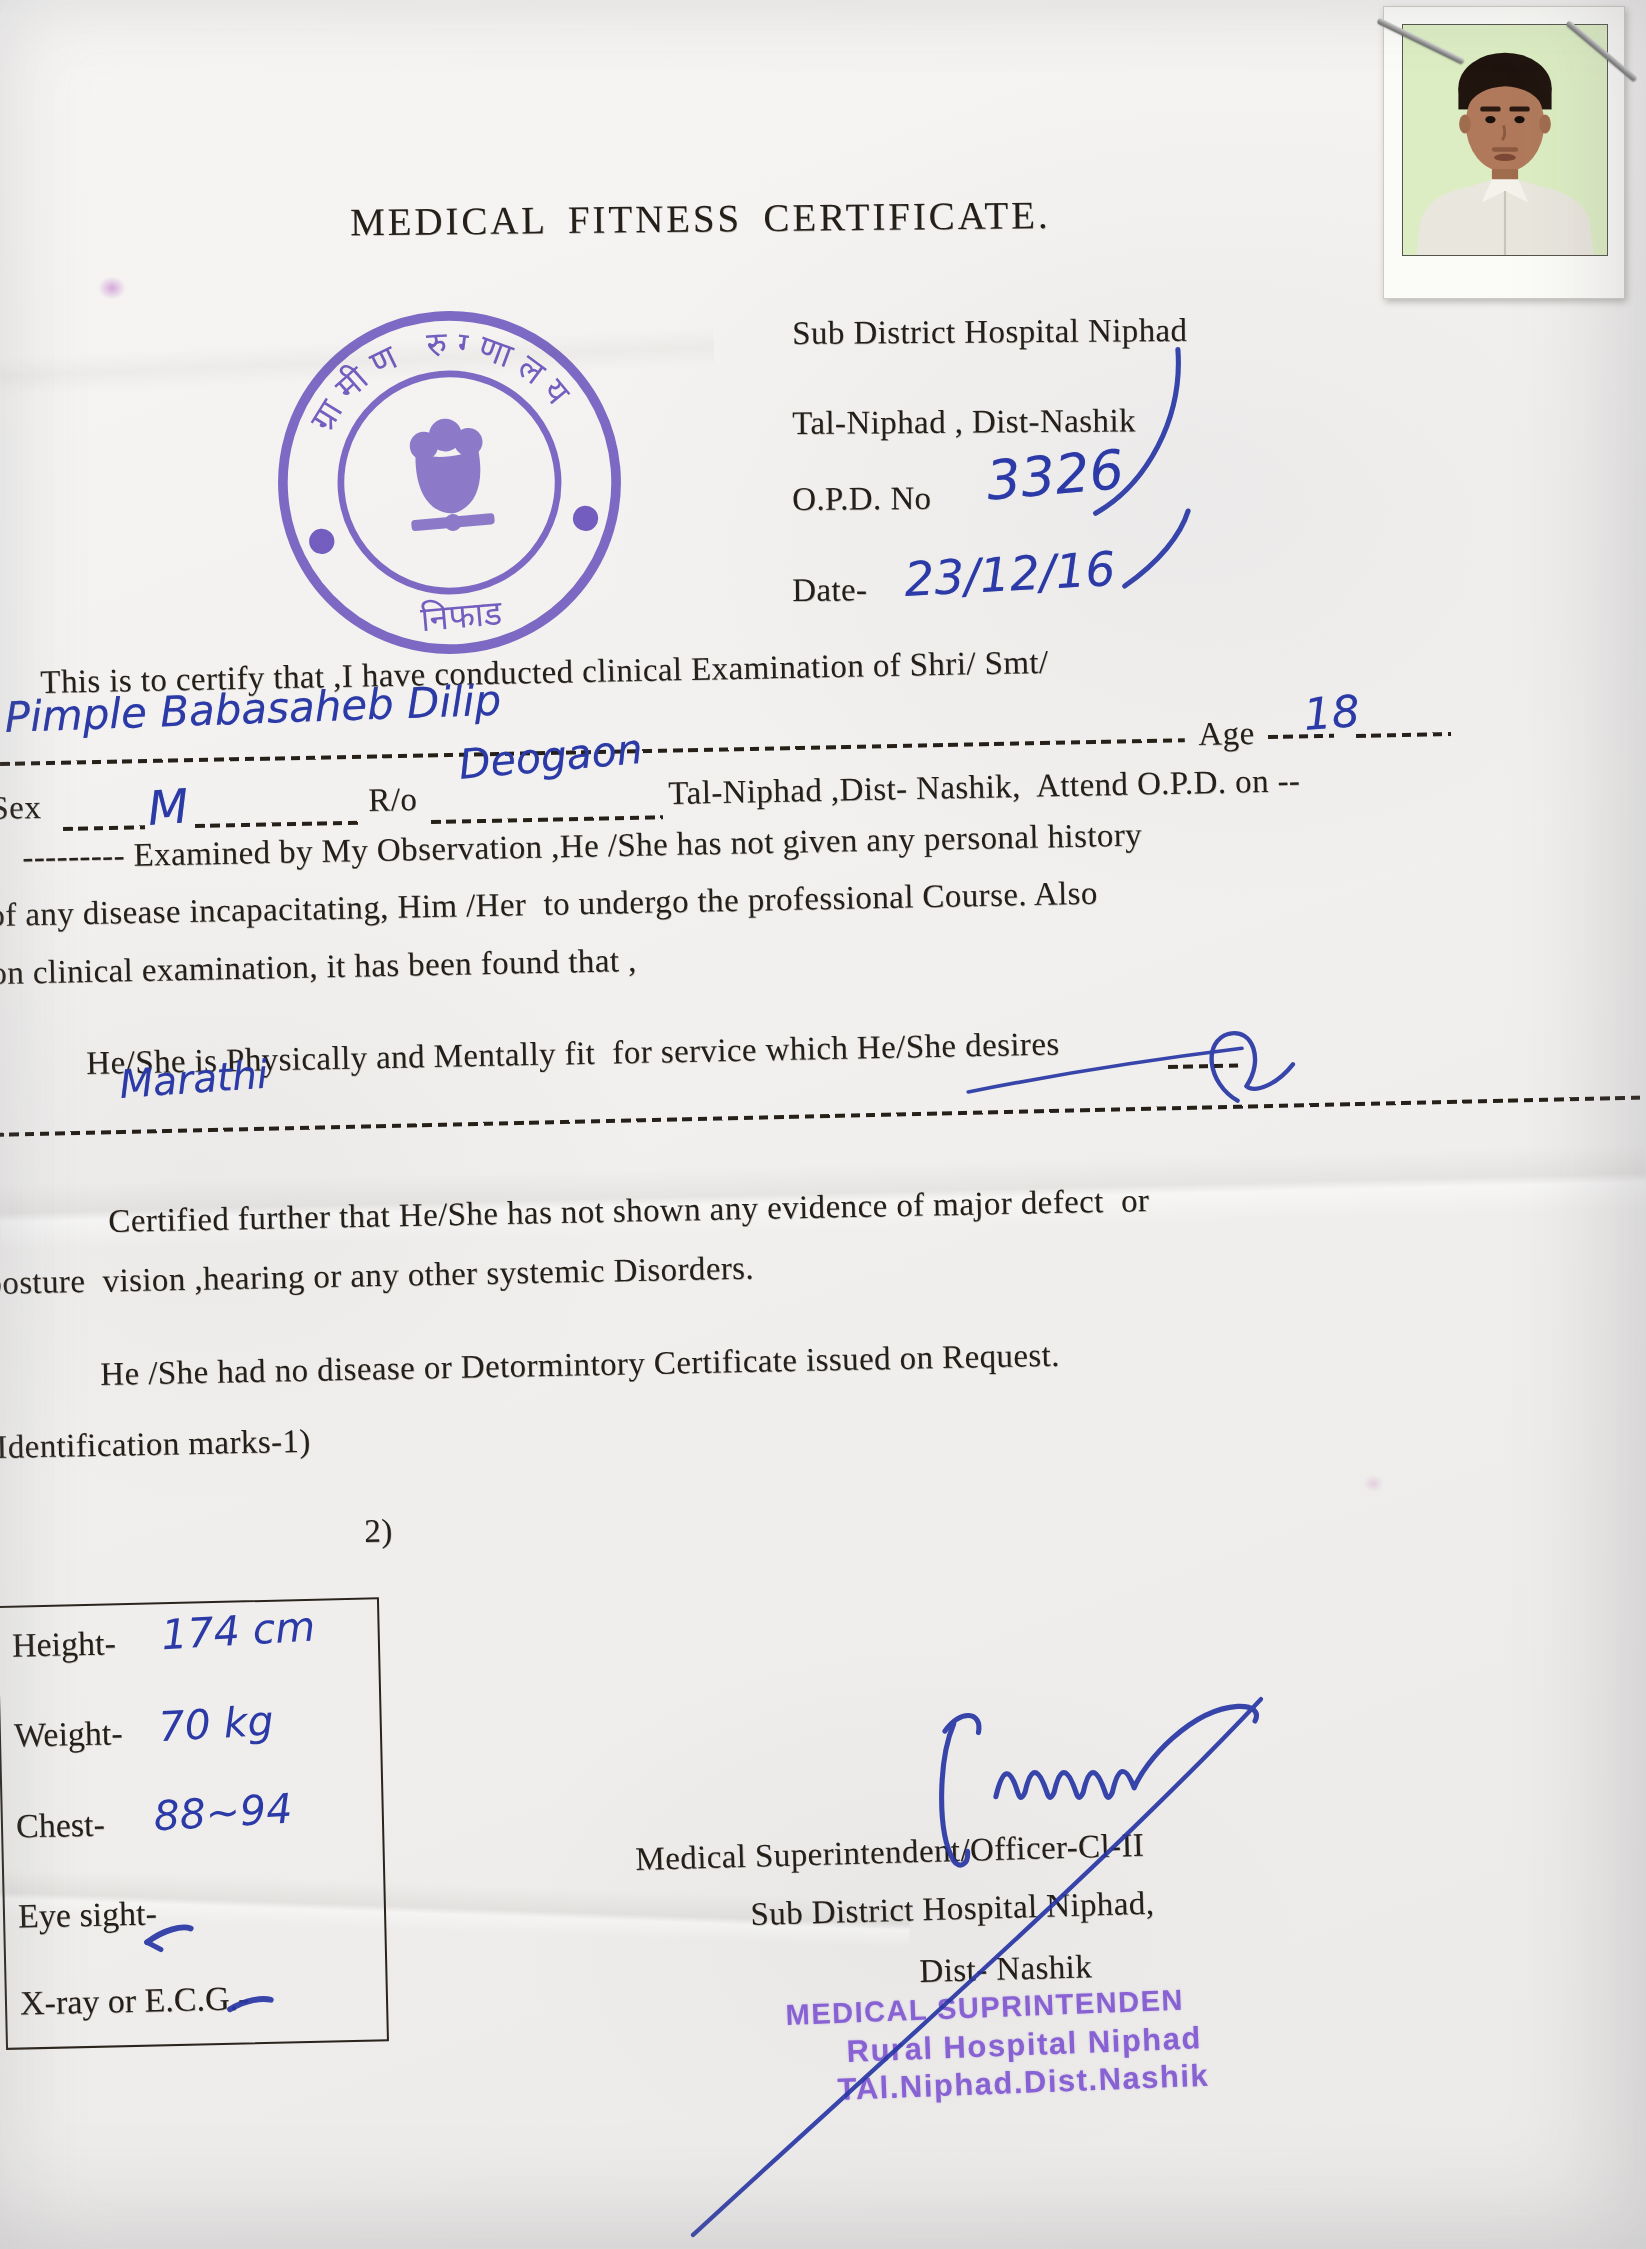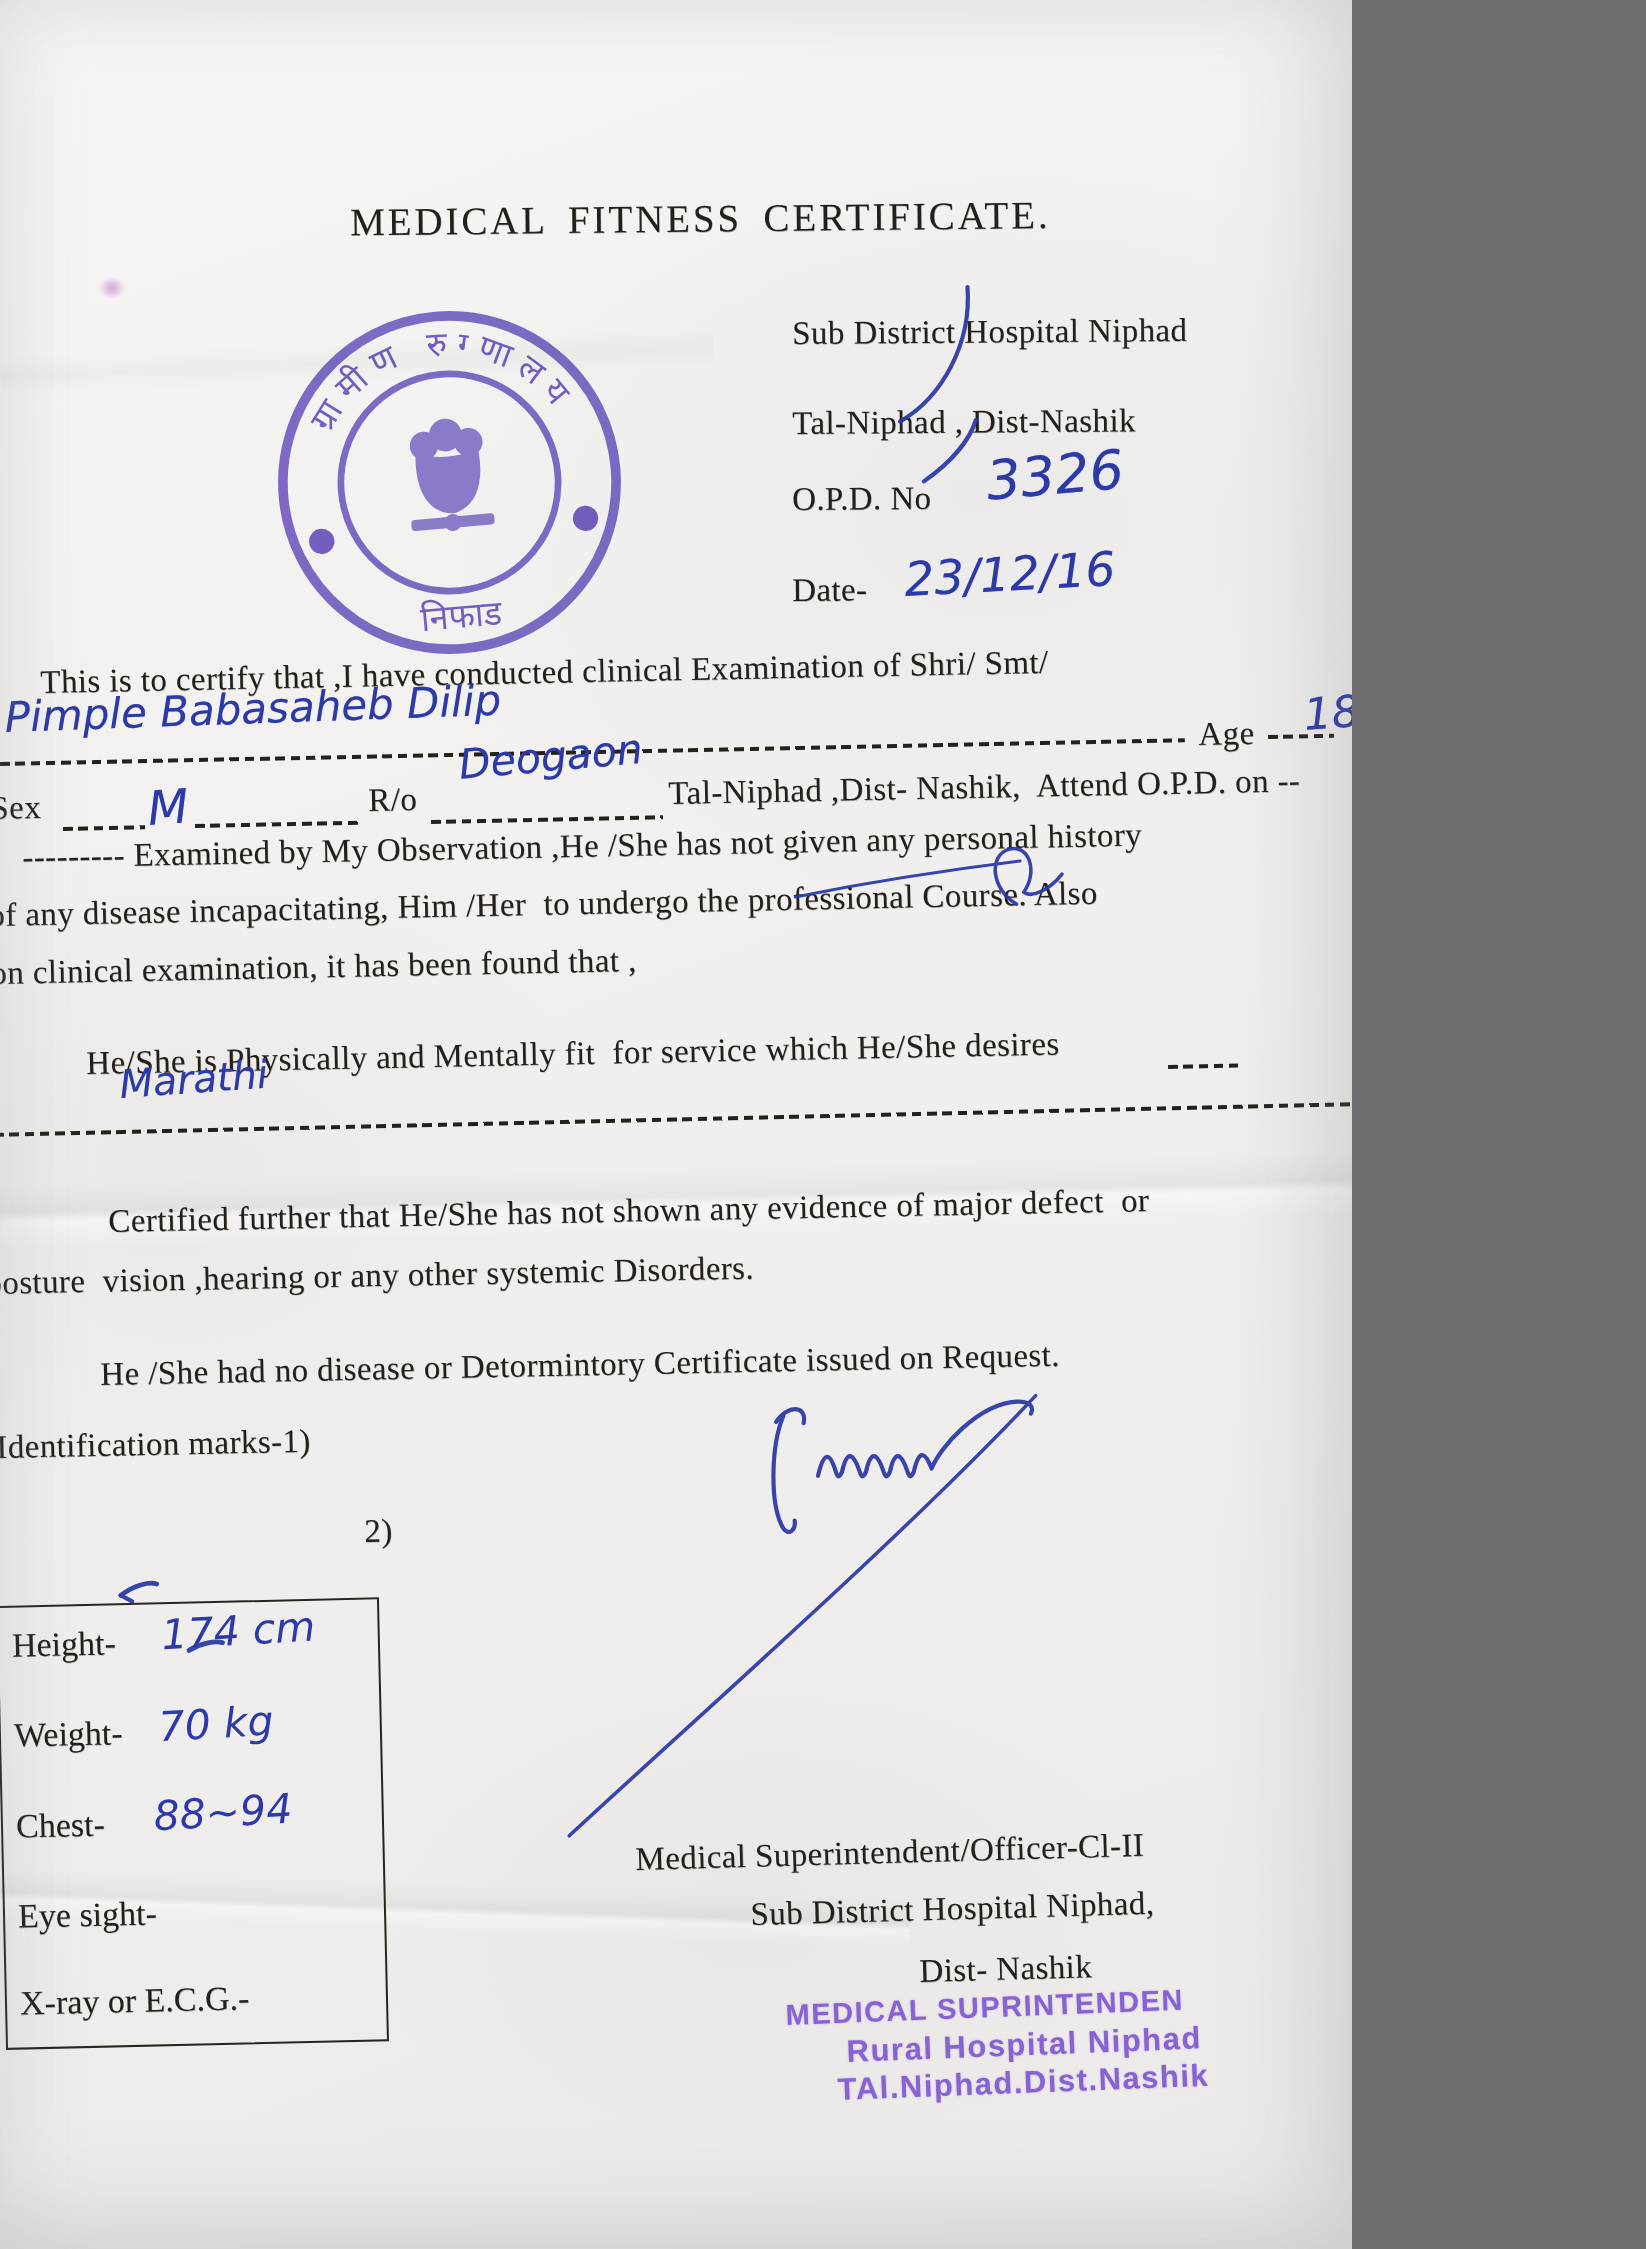--- a/index.html
+++ b/index.html
@@ -1,18 +1,18 @@
 <!DOCTYPE html>
 <html style="font-size:11.7px"><head>
 <meta charset="utf-8">
 <style>
   html,body{margin:0;padding:0;}
   body{background:#6f6f72;}
   .page{
-    position:relative;width:1352px;height:2250px;overflow:hidden;
+    position:relative;width:1646px;height:2250px;overflow:hidden;
     font-family:"Liberation Serif",serif;
     background:
       radial-gradient(947px 655px at 72% 22%, rgba(208,206,213,.20), transparent 62%),
       radial-gradient(728px 553px at 12% 52%, rgba(203,200,207,.16), transparent 60%),
       radial-gradient(655px 437px at 55% 85%, rgba(206,203,209,.14), transparent 60%),
       linear-gradient(160deg,#f6f5f3 0%,#f1f0ee 42%,#ebeae8 100%);
   }
   .page::after{content:"";position:absolute;inset:0;pointer-events:none;
     box-shadow:inset -40px -29px 95px rgba(128,123,134,.22), inset 29px 13px 69px rgba(150,147,153,.10);}
   

